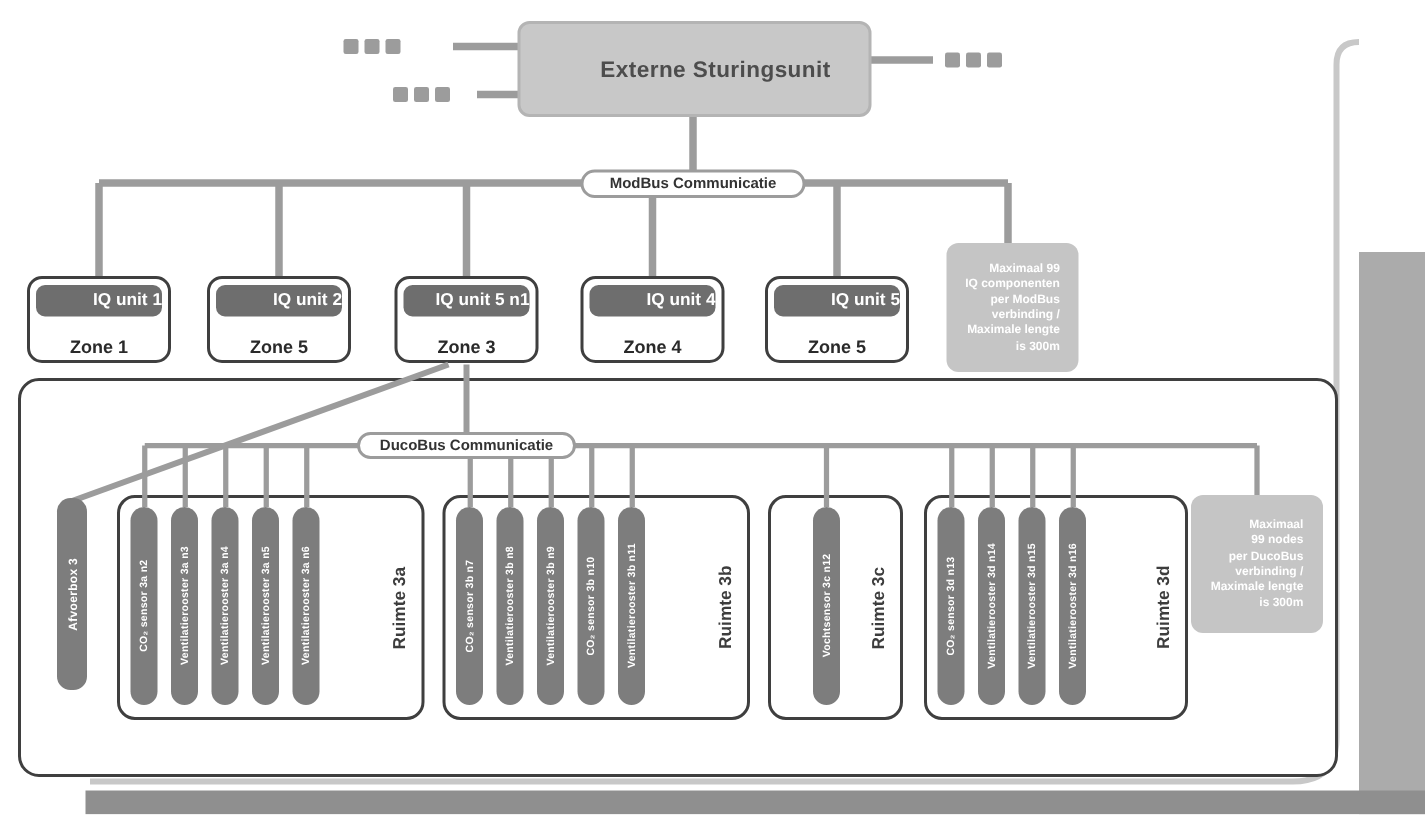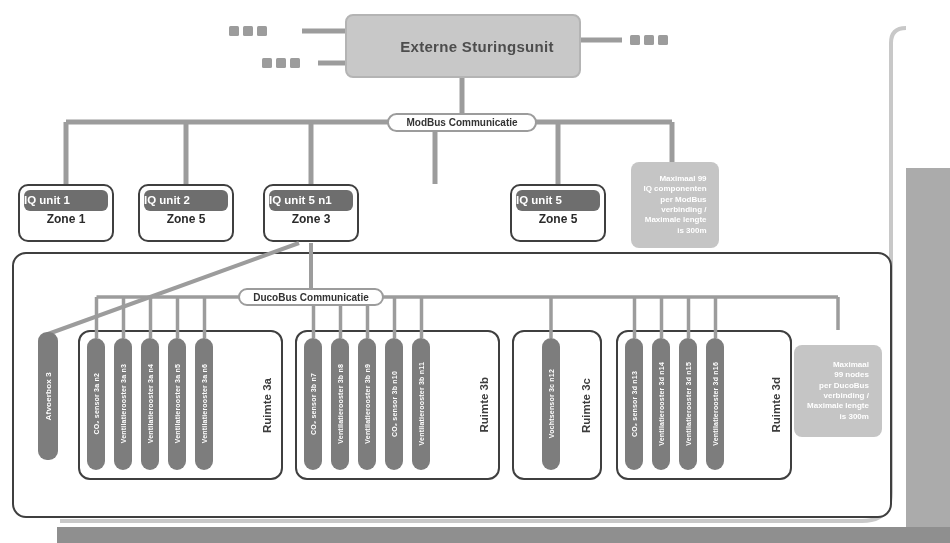--- a/index.html
+++ b/index.html
@@ -17,29 +17,29 @@
   .bus-pill{position:absolute;background:#fff;border:2px solid #9c9c9c;border-radius:10px;
     display:flex;align-items:center;justify-content:center;
     font-size:10px;font-weight:bold;color:#333;}
   .modbus-pill{left:387px;top:113px;width:150px;height:19px;}
   .ducobus-pill{left:238px;top:288px;width:146px;height:18px;}
 
   
   .iq-unit{position:absolute;top:184px;width:96px;height:58px;background:#fff;
     border:2.5px solid #3f3f3f;border-radius:10px;padding:4px 4px;}
   .iq-pill{height:21px;line-height:21px;background:#6e6e6e;border-radius:6px;
-    color:#fff;font-size:11.5px;font-weight:bold;text-align:left;white-space:nowrap;}
-  .iq-zone{margin-top:1px;text-align:center;font-size:12px;font-weight:bold;color:#2a2a2a;}
+    color:#fff;font-size:11.5px;font-weight:bold;text-align:right;white-space:nowrap;}
+  .iq-zone{margin-top:13px;text-align:center;font-size:12px;font-weight:bold;color:#2a2a2a;}
 
   
   .note{position:absolute;background:#c5c5c5;border-radius:8px;color:#fff;
     font-size:8px;font-weight:bold;text-align:right;white-space:pre-line;line-height:1.3;
     display:flex;align-items:center;justify-content:center;padding:4px;}
   .note1{left:631px;top:162px;width:88px;height:86px;}
-  .note2{left:794px;top:330px;width:88px;height:92px;margin-top:15px;}
+  .note2{left:794px;top:330px;width:88px;height:92px;}
 
   
   .zone-box{position:absolute;left:12px;top:252px;width:880px;height:266px;
     background:#fff;border:2.5px solid #3f3f3f;border-radius:14px;}
   .room{position:absolute;top:330px;height:150px;background:#fff;
     border:2.5px solid #3f3f3f;border-radius:12px;}
   .room-label{position:absolute;right:8px;top:0;bottom:0;display:flex;align-items:center;justify-content:center;}
   .room-label span{writing-mode:vertical-rl;transform:rotate(180deg);
     font-size:11.5px;font-weight:bold;color:#3d3d3d;white-space:nowrap;}
 
@@ -90,20 +90,24 @@
     <div class="iq-pill">IQ unit 1</div>
     <div class="iq-zone">Zone 1</div>
   </div>
   <div class="iq-unit" style="left:138px">
     <div class="iq-pill">IQ unit 2</div>
     <div class="iq-zone">Zone 5</div>
   </div>
   <div class="iq-unit" style="left:263px">
     <div class="iq-pill">IQ unit 5 n1</div>
     <div class="iq-zone">Zone 3</div>
+  </div>
+  <div class="iq-unit" style="left:387px">
+    <div class="iq-pill">IQ unit 4</div>
+    <div class="iq-zone">Zone 4</div>
   </div>
   <div class="iq-unit" style="left:510px">
     <div class="iq-pill">IQ unit 5</div>
     <div class="iq-zone">Zone 5</div>
   </div>
 
   <div class="note note1">Maximaal 99
 IQ componenten
 per ModBus
 verbinding /

